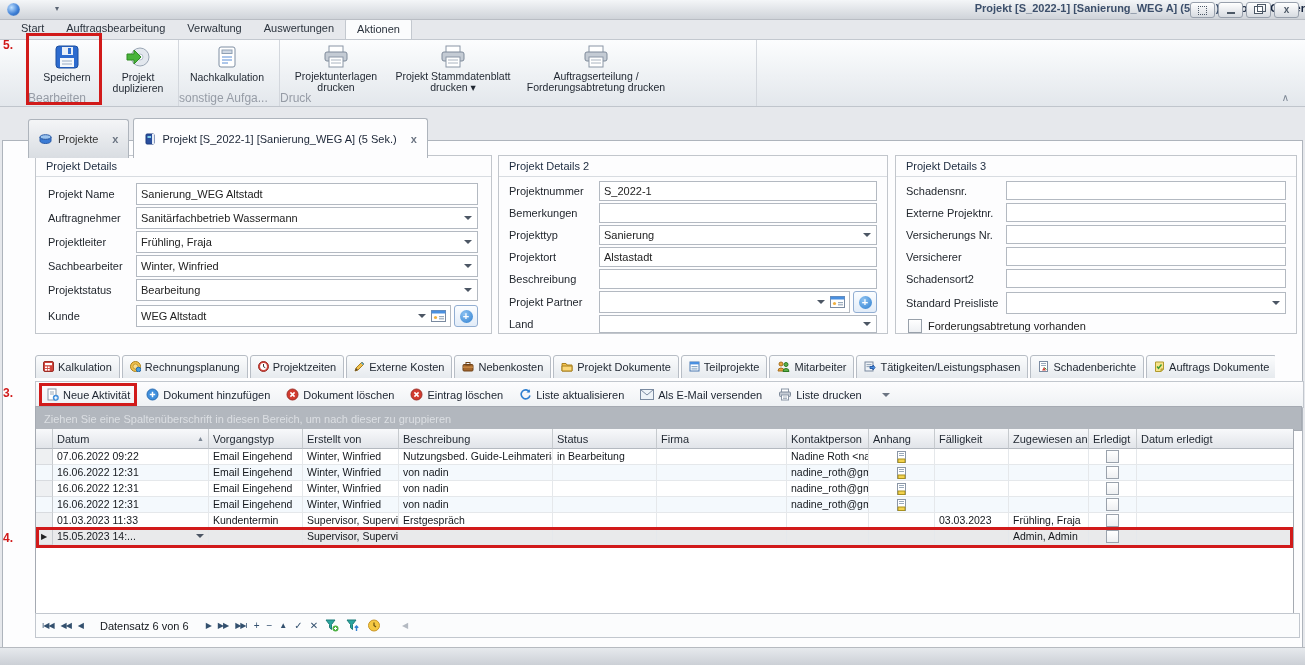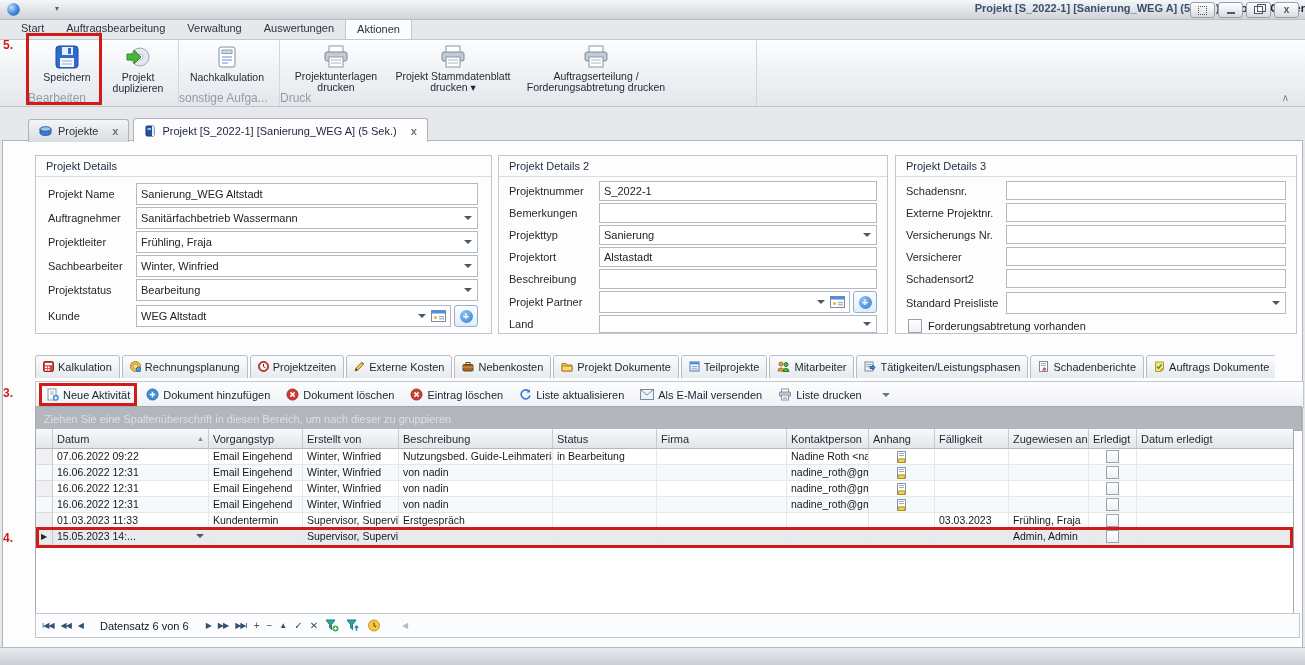--- a/index.html
+++ b/index.html
@@ -33,21 +33,21 @@
     display:flex;padding-left:28px}
   .rgroup{position:relative;display:flex;align-items:flex-start;padding:2px 6px 14px 2px;border-right:1px solid #d3d7dd}
   .rgroup-label{position:absolute;bottom:1px;left:0;right:0;text-align:left;font-size:12px;color:#969ca6}
   .rbtn{display:flex;flex-direction:column;align-items:center;justify-content:flex-start;
     padding:2px 4px;min-width:58px;text-align:center;line-height:11px;font-size:10.5px;color:#1f2630}
   .rbtn svg{margin-bottom:2px}
   .ribbon-chevron{position:absolute;right:16px;bottom:3px;color:#7c8694;font-size:10px}
 
   
   .doctabs{position:absolute;top:118px;left:28px;height:23px;display:flex;gap:4px;z-index:4}
-  .dtab{display:flex;align-items:center;gap:6px;padding:0 10px;height:22px;margin-top:1px;
+  .dtab{display:flex;align-items:center;gap:6px;padding:8px 10px;height:22px;margin-top:1px;
     background:linear-gradient(#f4f5f7,#d9dde2);border:1px solid #aeb4bc;border-bottom:none;border-radius:3px 3px 0 0;color:#333}
   .dtab.active{background:#fdfdfe;height:23px;margin-top:0;z-index:5;color:#1b2536}
   .dtab .close{color:#6b7482;font-size:11px;font-weight:bold;margin-left:8px}
   .mainpanel{position:absolute;top:140px;left:2px;right:2px;bottom:17px;background:#fdfdfe;
     border:1px solid #aeb4bc}
 
   
   .gbox{position:absolute;border:1px solid #c2c6cc;background:#fdfdfe}
   .gbox-title{height:20px;line-height:20px;padding-left:10px;color:#1c2a3e;border-bottom:1px solid #d8dce1}
   .frow{position:absolute;display:flex;align-items:center;height:20px}

